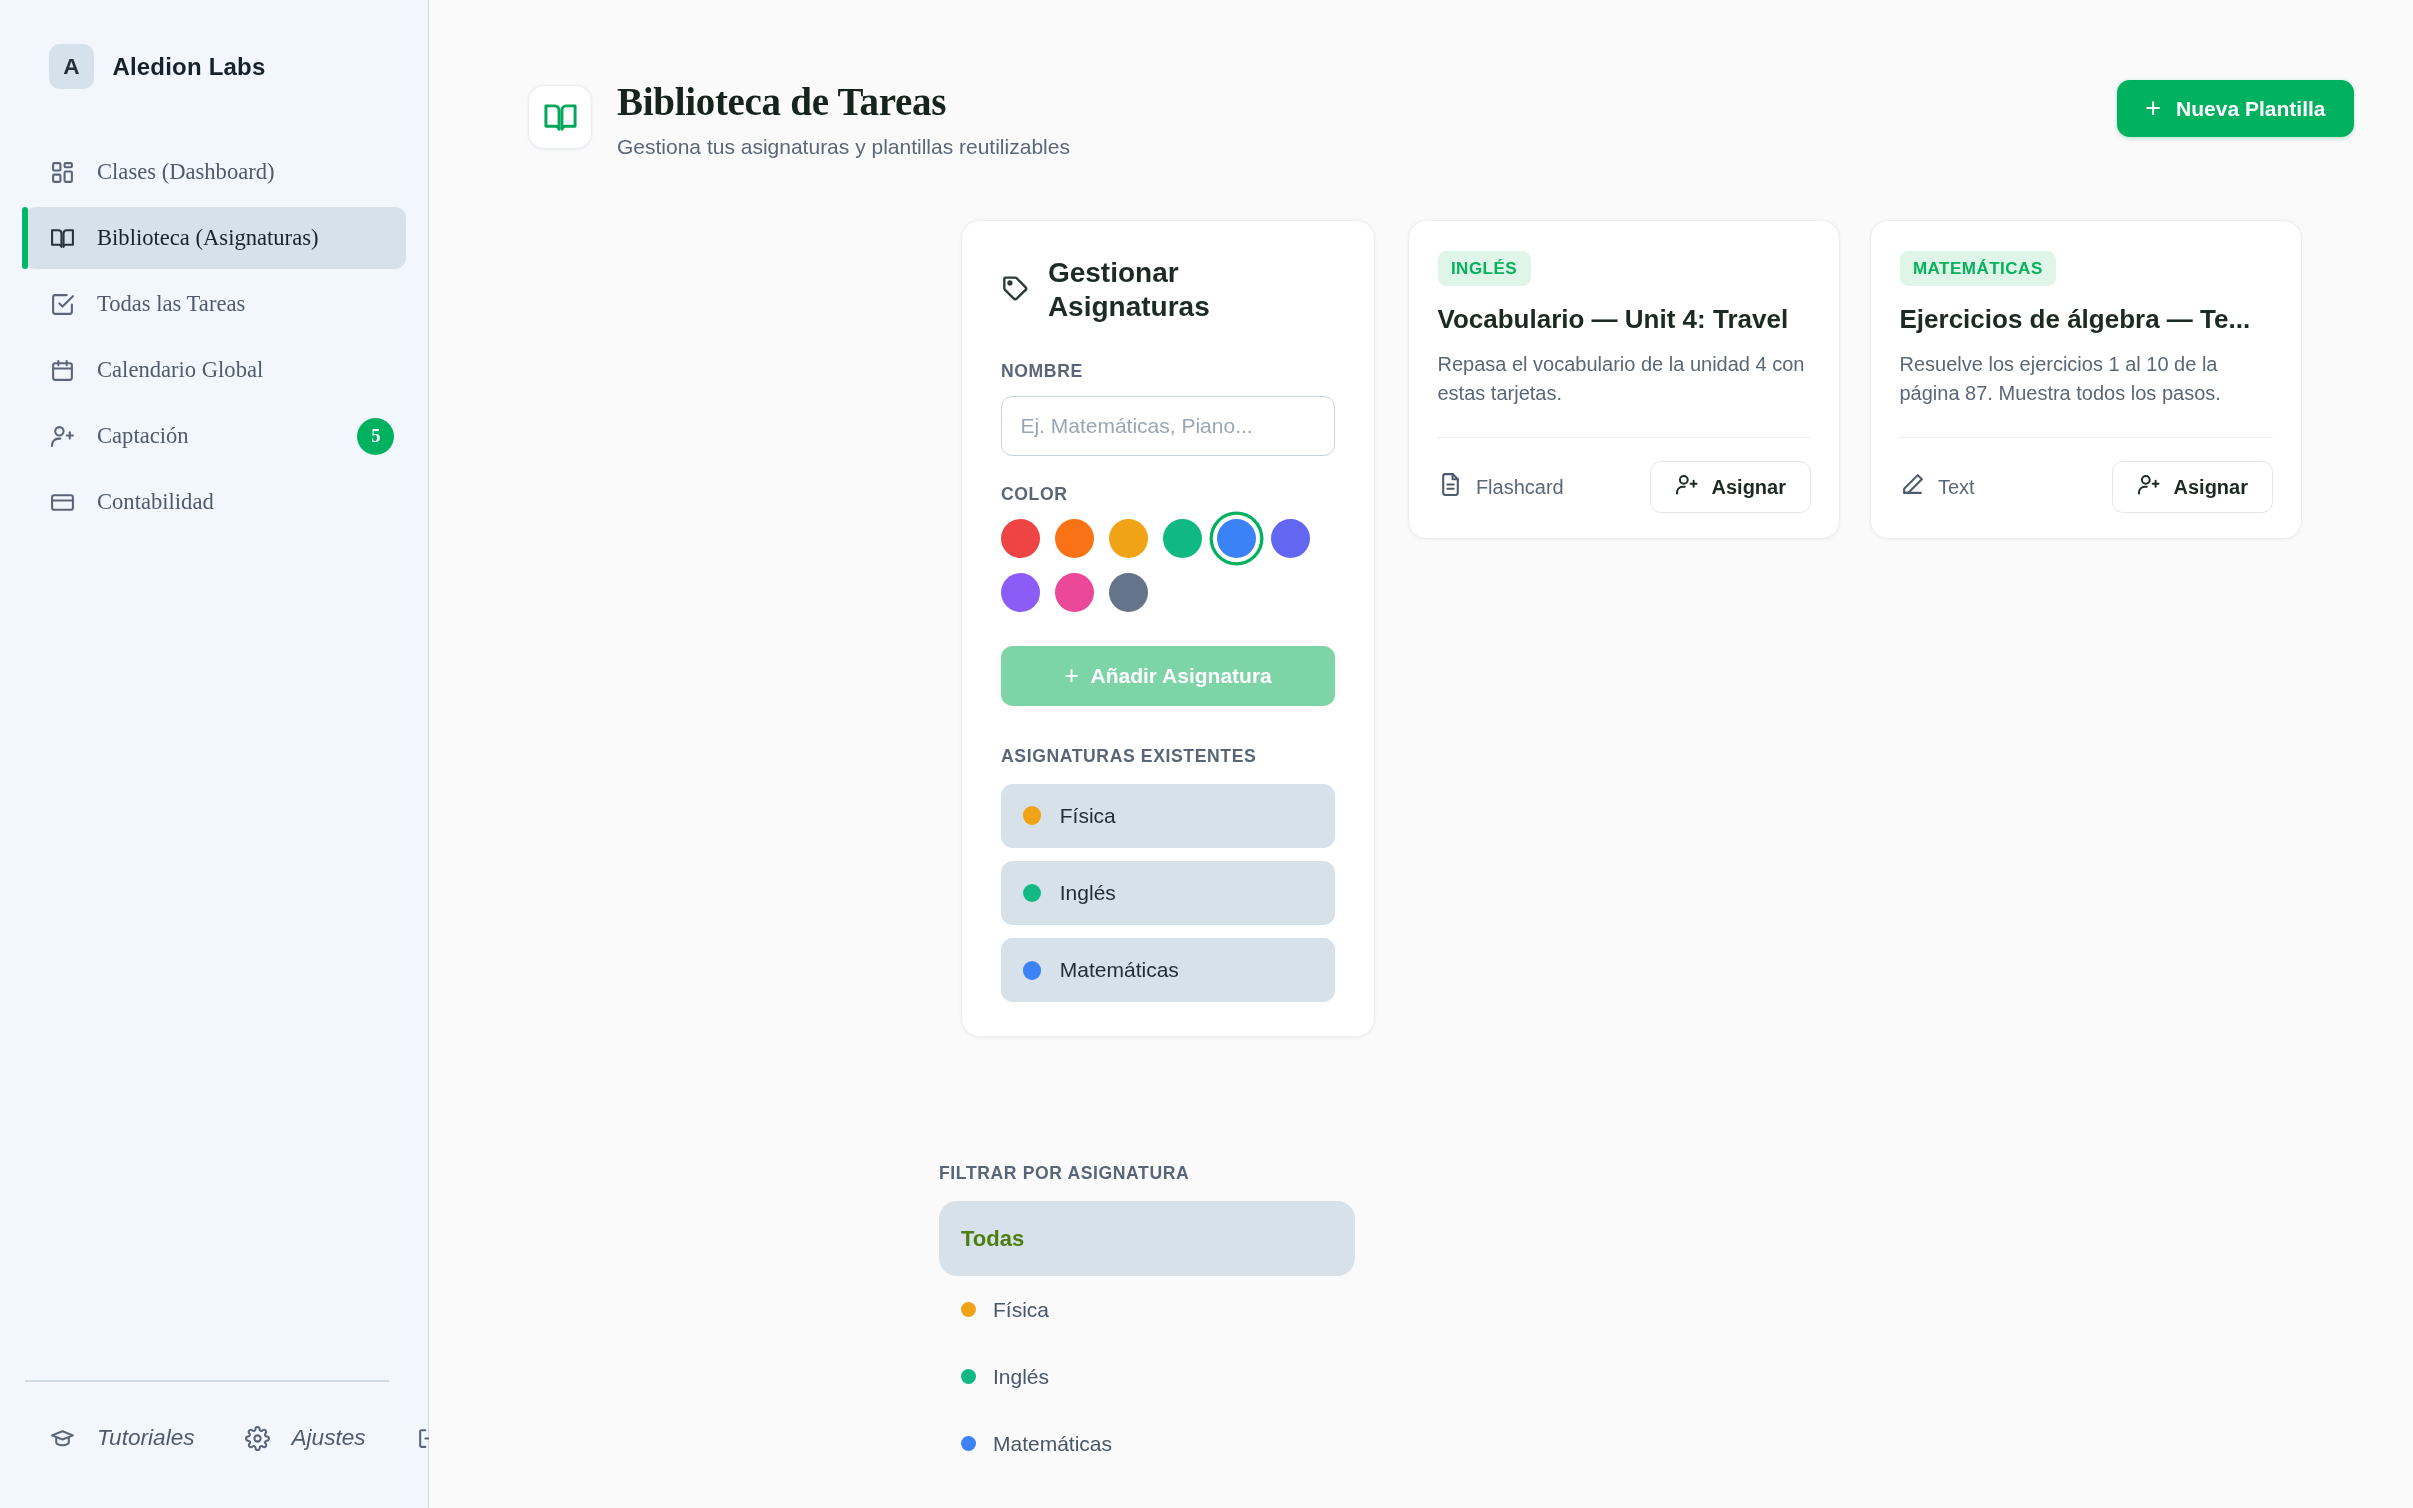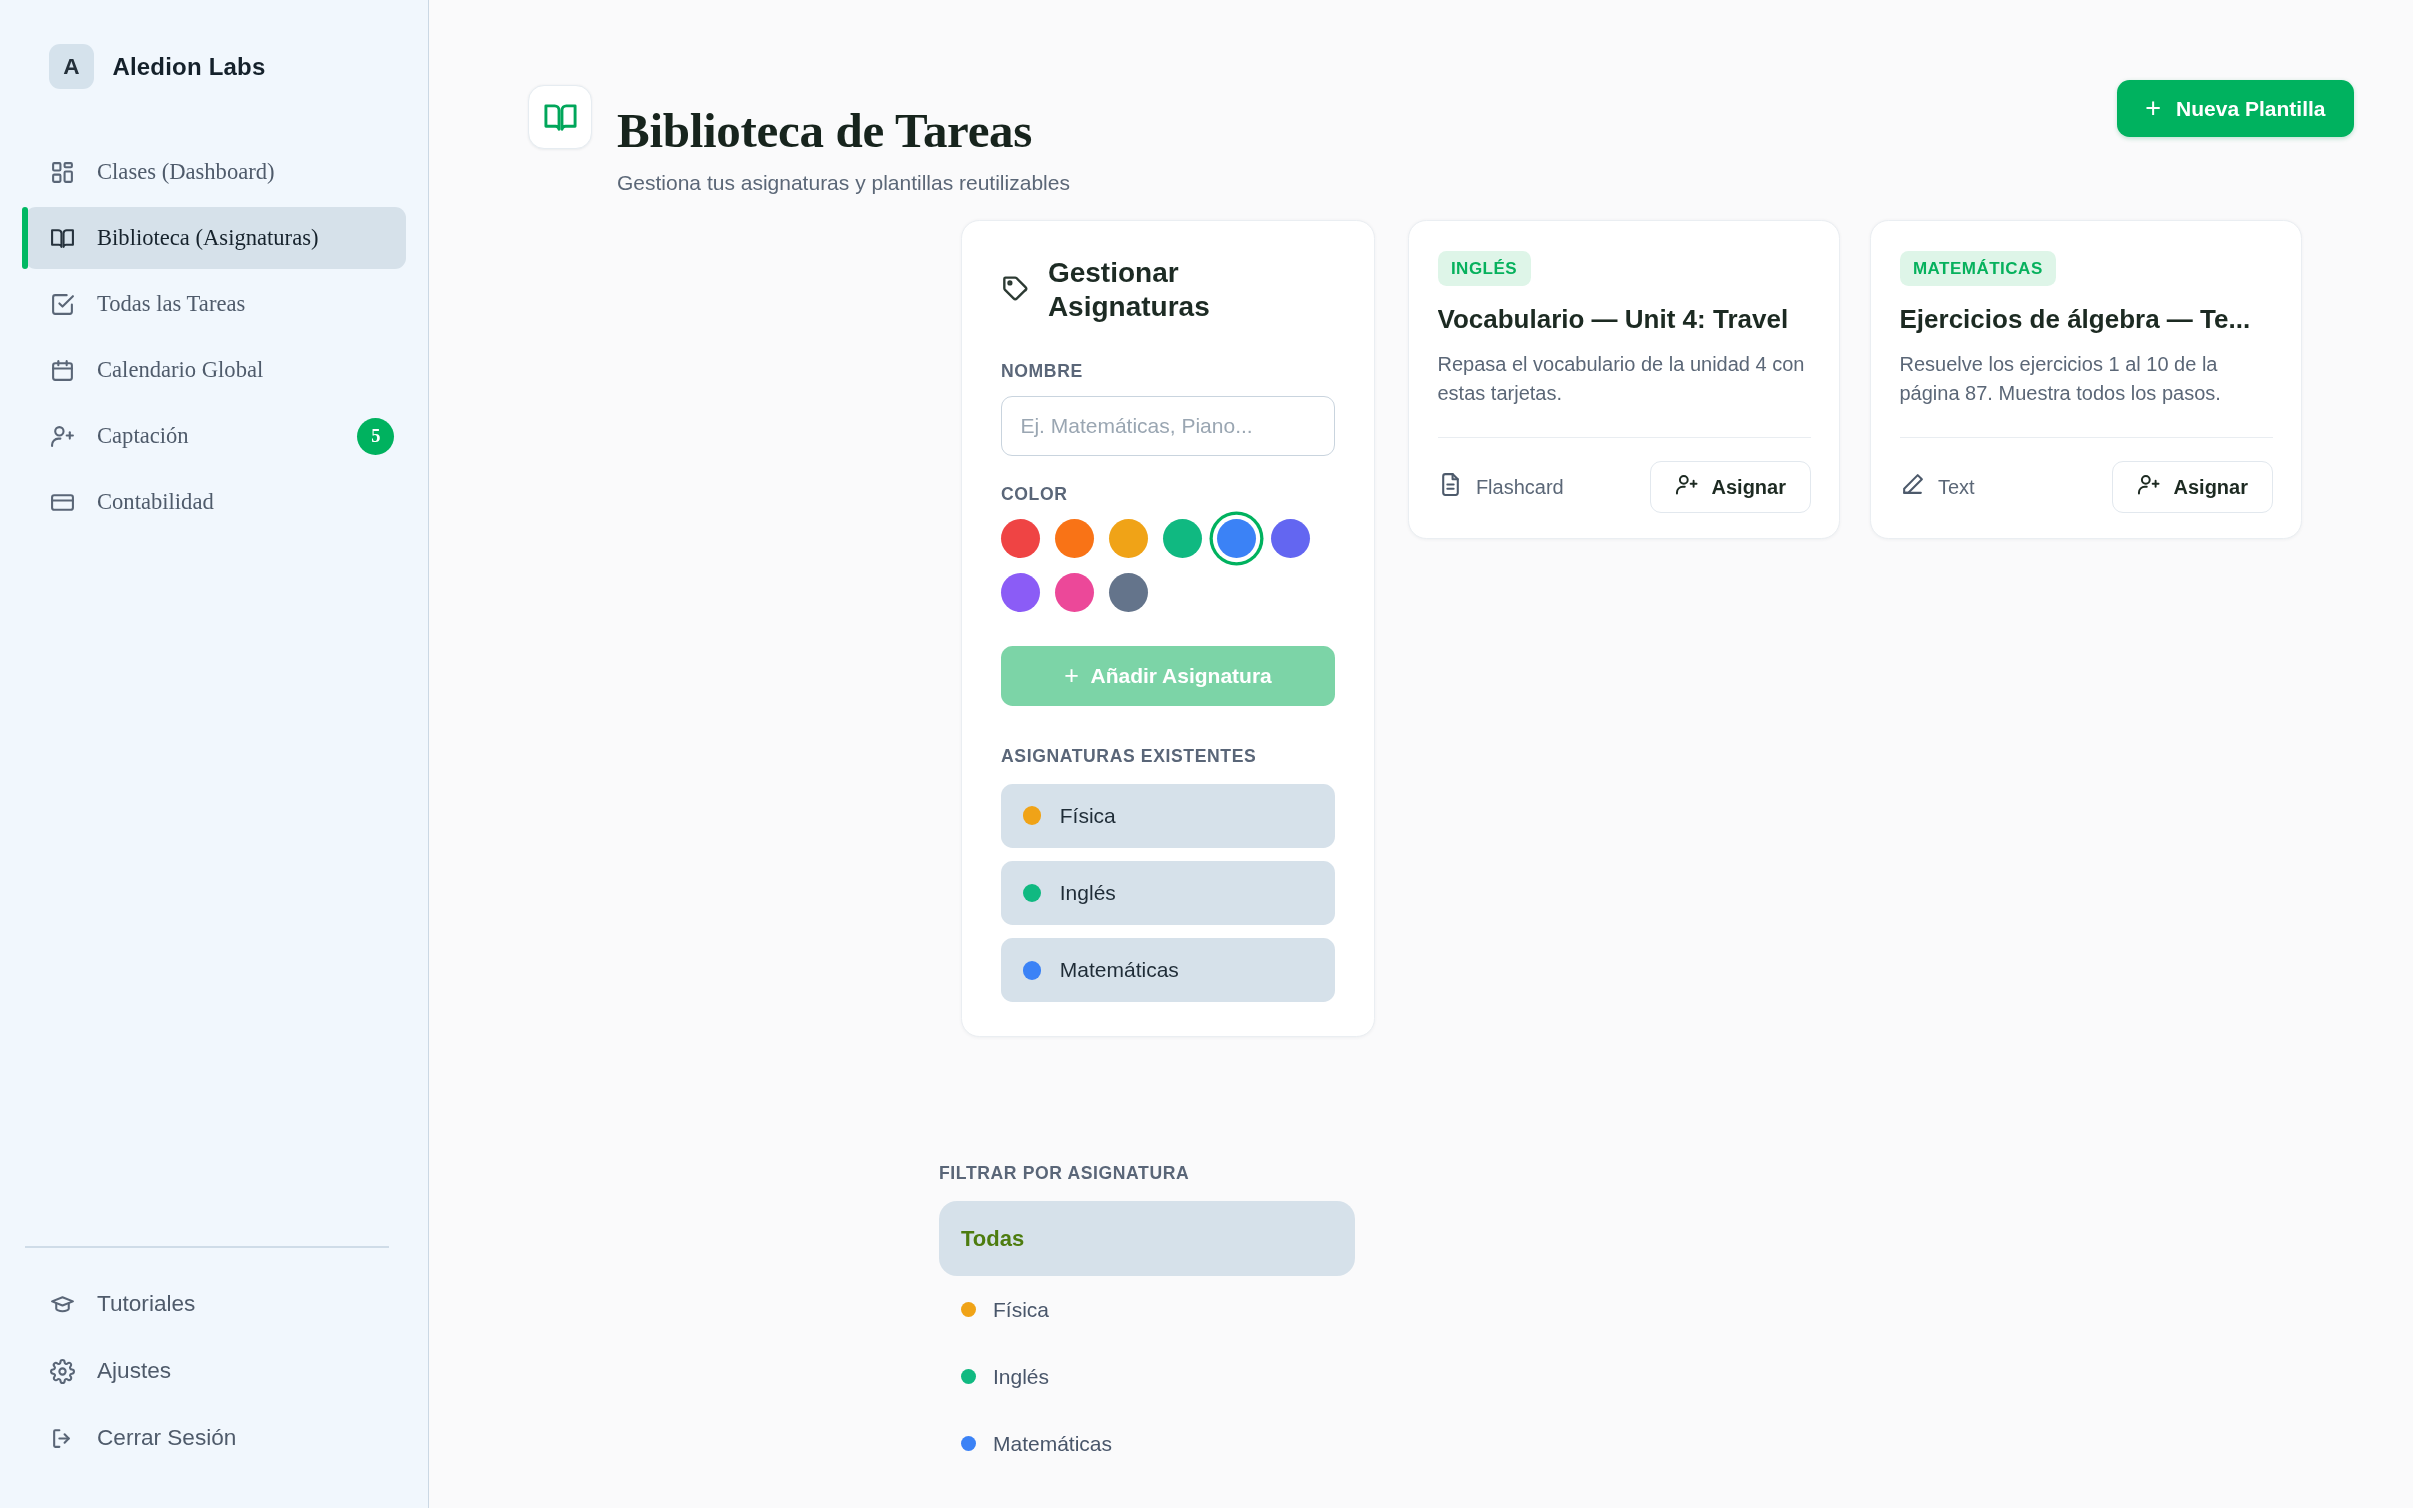--- a/index.html
+++ b/index.html
@@ -53,43 +53,42 @@
   .nav-label { white-space: nowrap; }
   .nav-badge {
     margin-left: auto; margin-right: 11.7px;
     min-width: 37px; height: 37px; padding: 0 10px;
     border-radius: 837px; background: #00b25f; color: #fff;
     font-size: 18.4px; font-weight: bold;
     display: flex; align-items: center; justify-content: center;
   }
   .sidebar-spacer { flex: 1 1 auto; }
   .sidebar-divider { height: 1.7px; background: #cfdce8; margin: 0 39px 25px 25px; }
-  .sidebar-bottom { display: flex; flex-direction: column; gap: 5px; padding-bottom: 39px; }
+  .sidebar-bottom { display: flex; padding-bottom: 39px; font-style: italic; }
 
   
   .main { flex: 1 1 auto; height: 1508px; background: #fafafb; position: relative; overflow: hidden; }
   .header {
     display: flex; align-items: flex-start; justify-content: space-between;
     padding: 80px 59px 0 99px;
   }
   .header-left { display: flex; align-items: flex-start; gap: 25px; }
   .header-icon {
     width: 64px; height: 64px; border-radius: 16px; background: #ffffff;
     border: 0.8px solid #e6ecf1;
     box-shadow: 0 0.8px 2.5px rgba(16,40,60,.07);
     display: flex; align-items: center; justify-content: center;
     margin-top: 5px;
   }
   .header-icon svg { width: 35px; height: 35px; stroke: #00a65a; stroke-width: 2; fill: none;
     stroke-linecap: round; stroke-linejoin: round; }
   .page-title {
     font-family: "Liberation Serif", serif;
-    font-size: 49px; font-weight: bold; color: #17241d; line-height: 1.12;
+    font-size: 39px; font-weight: bold; color: #17241d; line-height: 1.12;
     letter-spacing: -0.3px;
-    margin-top: 24px;
   }
   .page-subtitle { font-size: 21px; color: #5b6777; margin-top: 11.7px; }
   .btn-primary {
     display: flex; align-items: center; gap: 15px;
     background: #00b25f; color: #fff;
     border: none; border-radius: 12.6px;
     height: 57px; padding: 0 28.5px;
     font-size: 21px; font-weight: bold; cursor: pointer;
     box-shadow: 0 1.7px 4.2px rgba(0,150,80,.22);
   }

